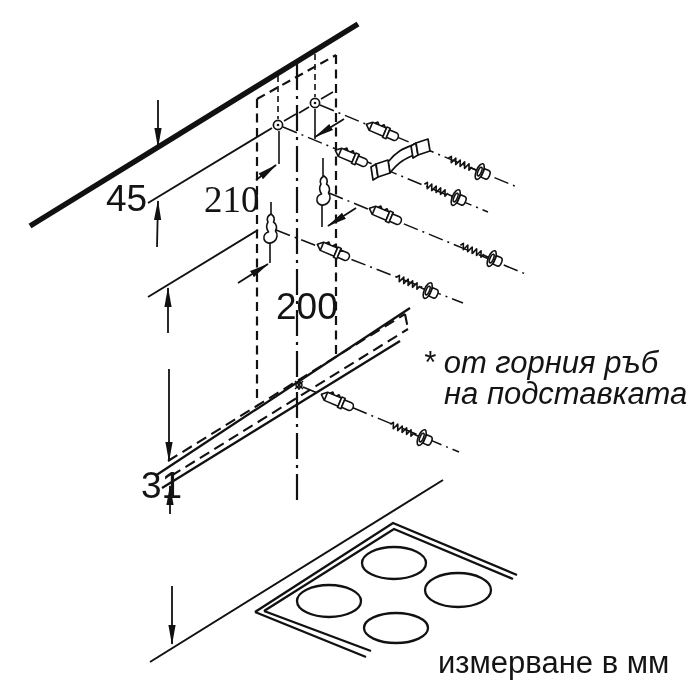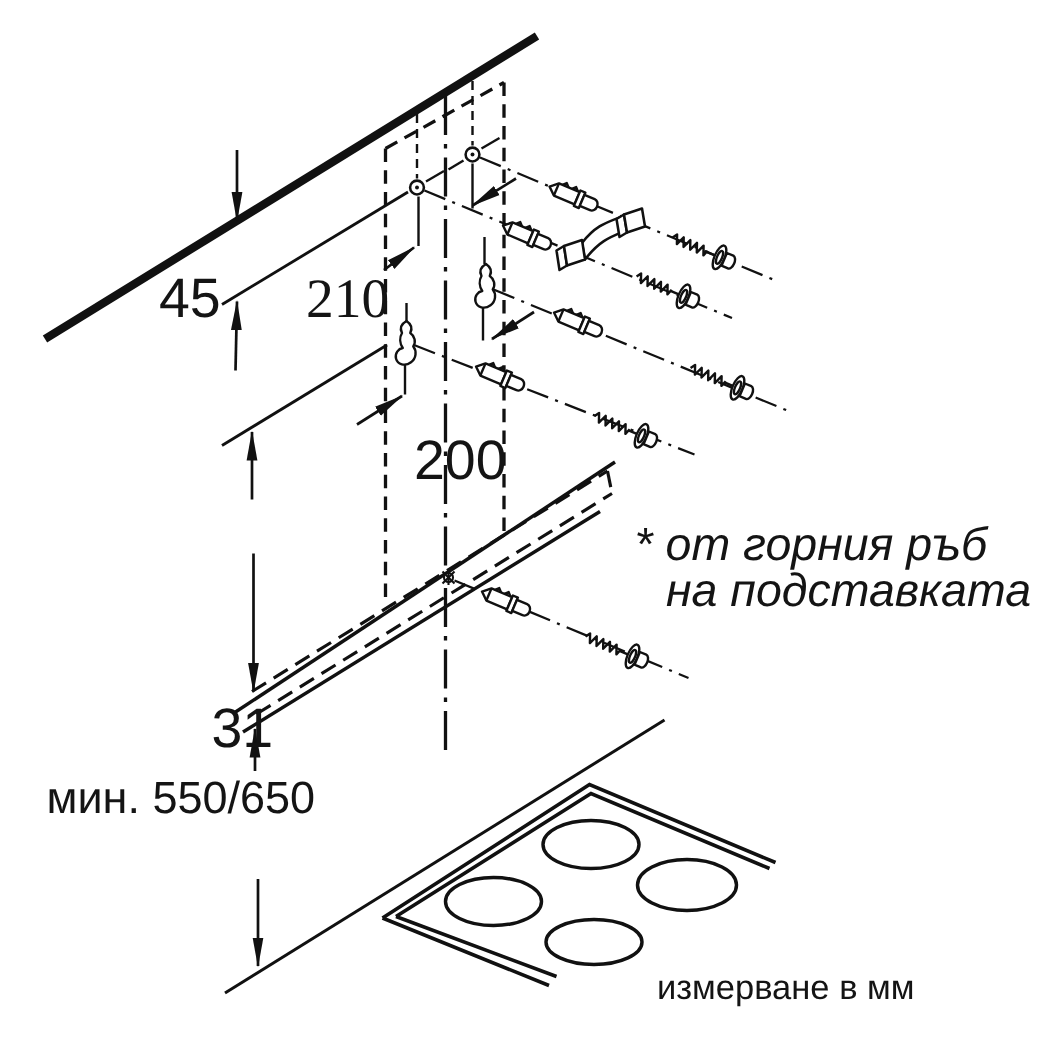--- a/index.html
+++ b/index.html
@@ -10,21 +10,21 @@
   }
   .stage{position:absolute;left:0;top:0;width:700px;height:700px;text-align:center;}
   svg{position:absolute;left:0;top:0;}
   .lbl{
     position:absolute;white-space:nowrap;color:#141414;line-height:1;
     font-family:"Liberation Sans", sans-serif;
   }
   .dim{font-size:37px;}
   .txt30{font-size:30px;}
   .txt28{font-size:31px;font-style:italic;}
-  .txt31{font-size:23px;}
+  .txt31{font-size:31px;}
 </style>
 </head>
 <body>
 
 <div class="stage">
 
 <svg width="700" height="700" viewBox="0 0 700 700">
   <defs>
     <marker id="ah" markerUnits="userSpaceOnUse" markerWidth="20" markerHeight="10" viewBox="0 0 20 10" refX="19" refY="5" orient="auto">
       <path d="M0,1.4 L20,5 L0,8.6 Z" fill="#111"></path>
@@ -161,20 +161,19 @@
     <line x1="170" y1="514" x2="170" y2="486" marker-end="url(#ah)"></line>
     <line x1="172" y1="586" x2="172" y2="644" marker-end="url(#ah)"></line>
   </g>
 </svg>
 
 <div class="lbl dim" style="left:106px;top:180px;">45</div>
 <div class="lbl dim" style="left:204px;top:181px;font-family:Liberation Serif, serif;">210</div>
 <div class="lbl dim" style="left:276px;top:262px;margin-top:26px;">200</div>
 <div class="lbl dim" style="left:125px;top:467px;margin-left:16px;">31</div>
 
-<div class="lbl txt30" style="left:31px;top:518px;">мин. 550/650</div>
 
 <div class="lbl txt28" style="left:423px;top:347px;">* от горния ръб</div>
 <div class="lbl txt28" style="left:444px;top:378px;">на подставката</div>
 
 <div class="lbl txt31" style="left:438px;top:647px;">измерване в мм</div>
 
 </div>
 
 </body></html>

